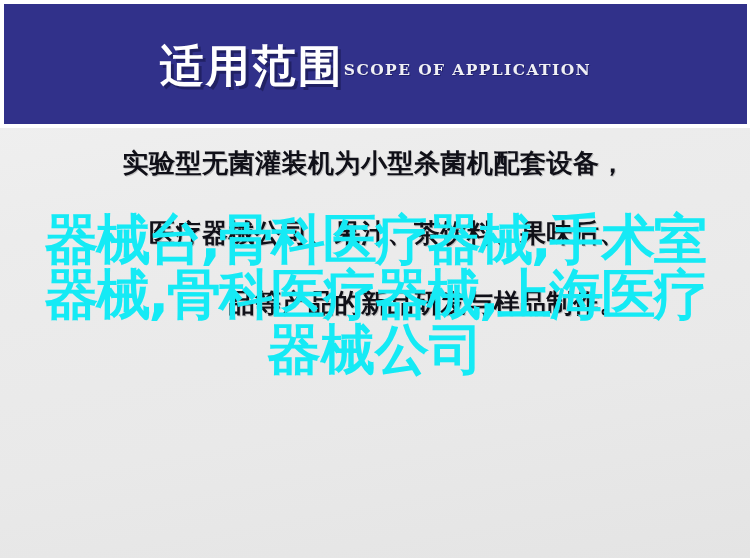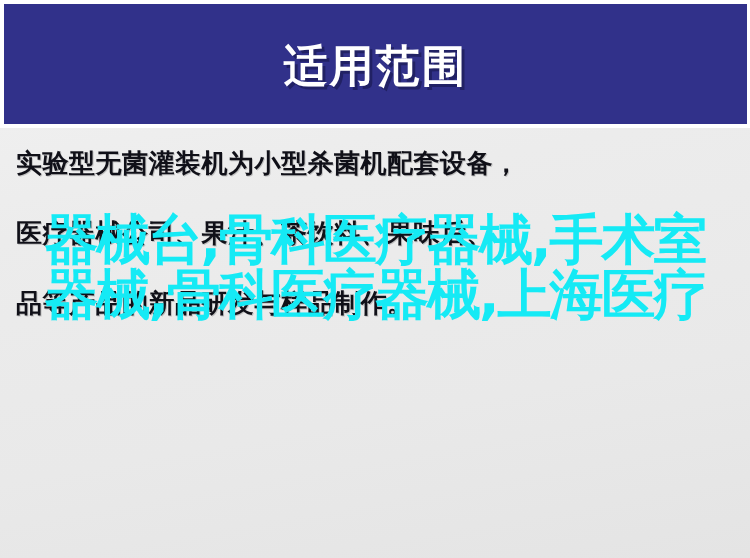--- a/index.html
+++ b/index.html
@@ -58,24 +58,24 @@
     font-weight: bold;
     letter-spacing: 1.4px;
     margin-top: 7px;
     font-family: "DejaVu Serif", "Liberation Serif", serif;
     text-shadow: 1px 1px 0 rgba(20,20,70,0.5);
   }
 
   
   #body-copy {
     position: absolute;
-    left: 16px;
+    left: 6px;
     top: 150px;
     width: 620px;
-    text-align: left;
+    text-align: right;
   }
   .copy-line {
     color: #101018;
     font-size: 26px;
     line-height: 1;
     font-weight: bold;
     letter-spacing: 0.5px;
     margin-bottom: 44px;
     font-family: "DejaVu Sans", "Liberation Sans", sans-serif;
     text-shadow: 1px 1px 0 rgba(0,0,0,0.18);
@@ -106,27 +106,29 @@
   }
 </style>
 </head>
 <body>
 
 <div id="page">
 
   <div id="banner-wrap">
     <div id="banner">
       <div id="banner-title">适用范围</div>
+      <div id="banner-subtitle">SCOPE OF APPLICATION</div>
     </div>
   </div>
 
   <div id="body-copy">
     <div class="copy-line">实验型无菌灌装机为小型杀菌机配套设备，</div>
     <div class="copy-line">医疗器械公司、果汁、茶饮料、果味后、</div>
     <div class="copy-line">品等产品的新品研发与样品制作。</div>
   </div>
 
   <div id="overlay">
     <div class="overlay-line wide">器械台,骨科医疗器械,手术室</div>
     <div class="overlay-line wide">器械,骨科医疗器械,上海医疗</div>
+    <div class="overlay-line">器械公司</div>
   </div>
 
 </div>
 
 </body></html>

